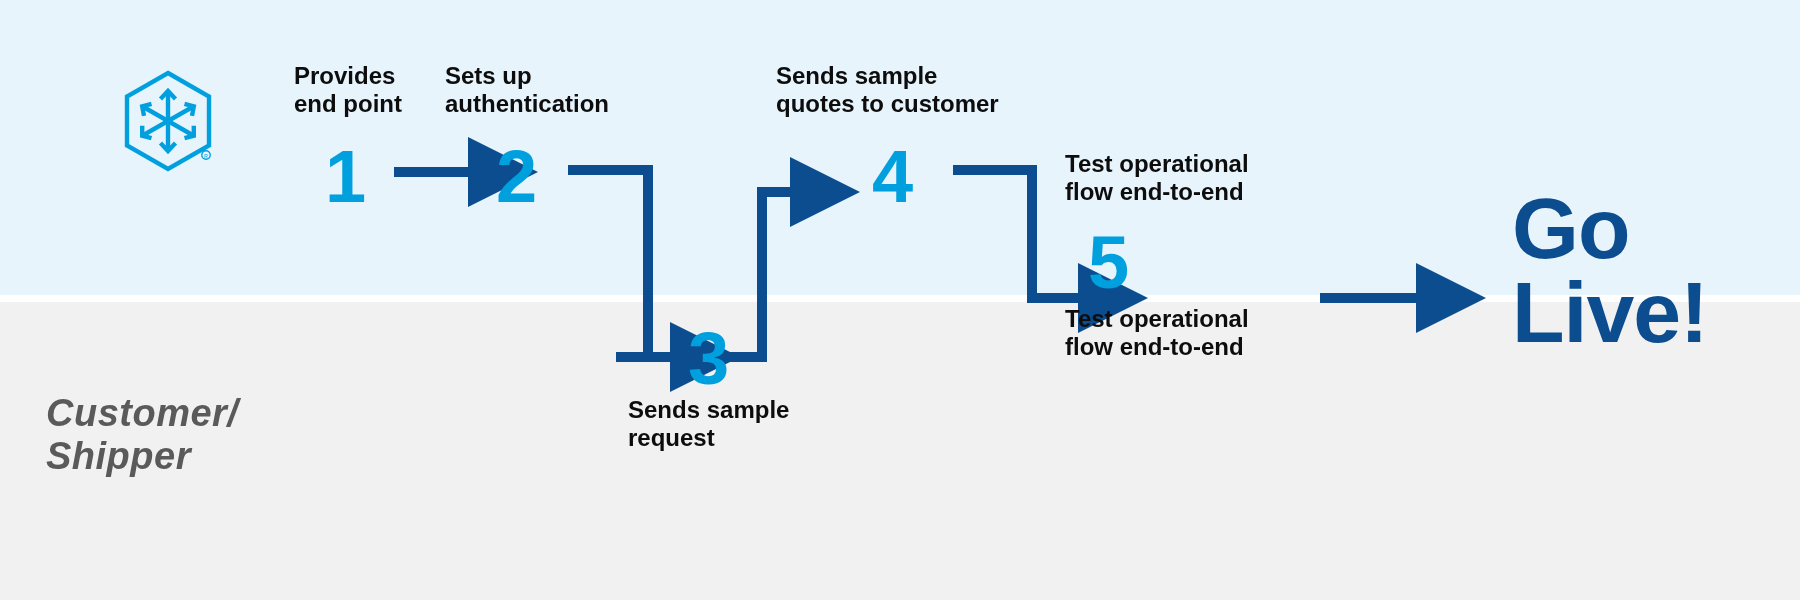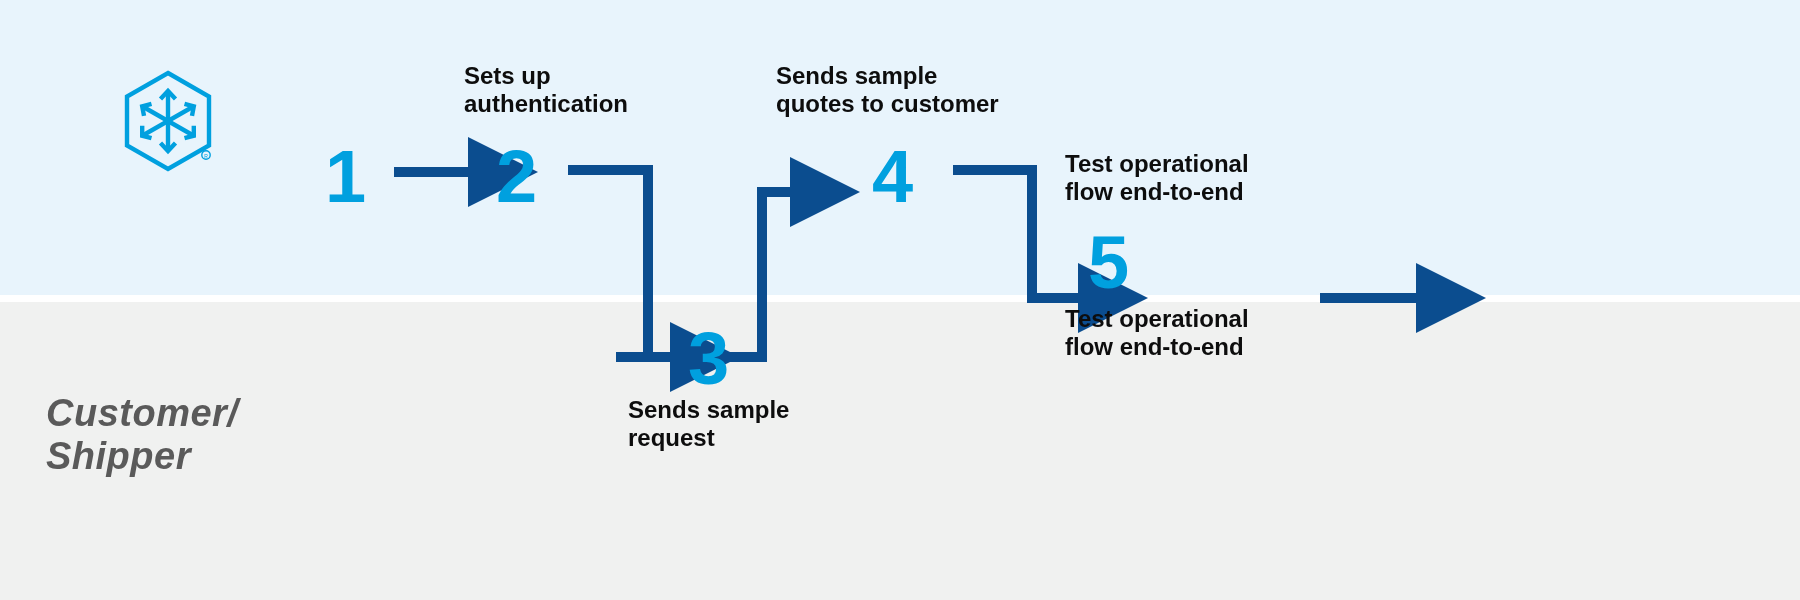--- a/index.html
+++ b/index.html
@@ -173,34 +173,40 @@
       <path d="M 568 170 L 648 170 L 648 357 L 672 357" marker-end="url(#ah)"></path>
 
       <path d="M 766 357 L 912 357 L 912 192 L 942 192" transform="translate(-150,0)" marker-end="url(#ah)"></path>
 
       <path d="M 953 170 L 1032 170 L 1032 298 L 1080 298" marker-end="url(#ah)"></path>
 
       <line x1="1320" y1="298" x2="1418" y2="298" marker-end="url(#ah)"></line>
     </g>
   </svg>
 
+  <div class="caption" style="left:294px; top:62px;">Provides
+end point</div>
   <div class="step-num" style="left:325px; top:140px;">1</div>
 
-  <div class="caption" style="left:464px; top:62px;">Sets up
+  <div class="caption" style="left:445px; top:62px;">Sets up
 authentication</div>
   <div class="step-num" style="left:496px; top:140px;">2</div>
 
   <div class="step-num" style="left:688px; top:322px;">3</div>
   <div class="caption" style="left:628px; top:396px;">Sends sample
 request</div>
 
   <div class="caption" style="left:776px; top:62px;">Sends sample
 quotes to customer</div>
   <div class="step-num" style="left:872px; top:140px;">4</div>
 
   <div class="caption" style="left:1065px; top:150px;">Test operational
 flow end-to-end</div>
   <div class="step-num" style="left:1088px; top:226px;">5</div>
   <div class="caption" style="left:1065px; top:305px;">Test operational
 flow end-to-end</div>
 
+  <div class="go-live">
+    <span>Go</span>
+    <span>Live!</span>
+  </div>
 
 </div>
 
 </body></html>

